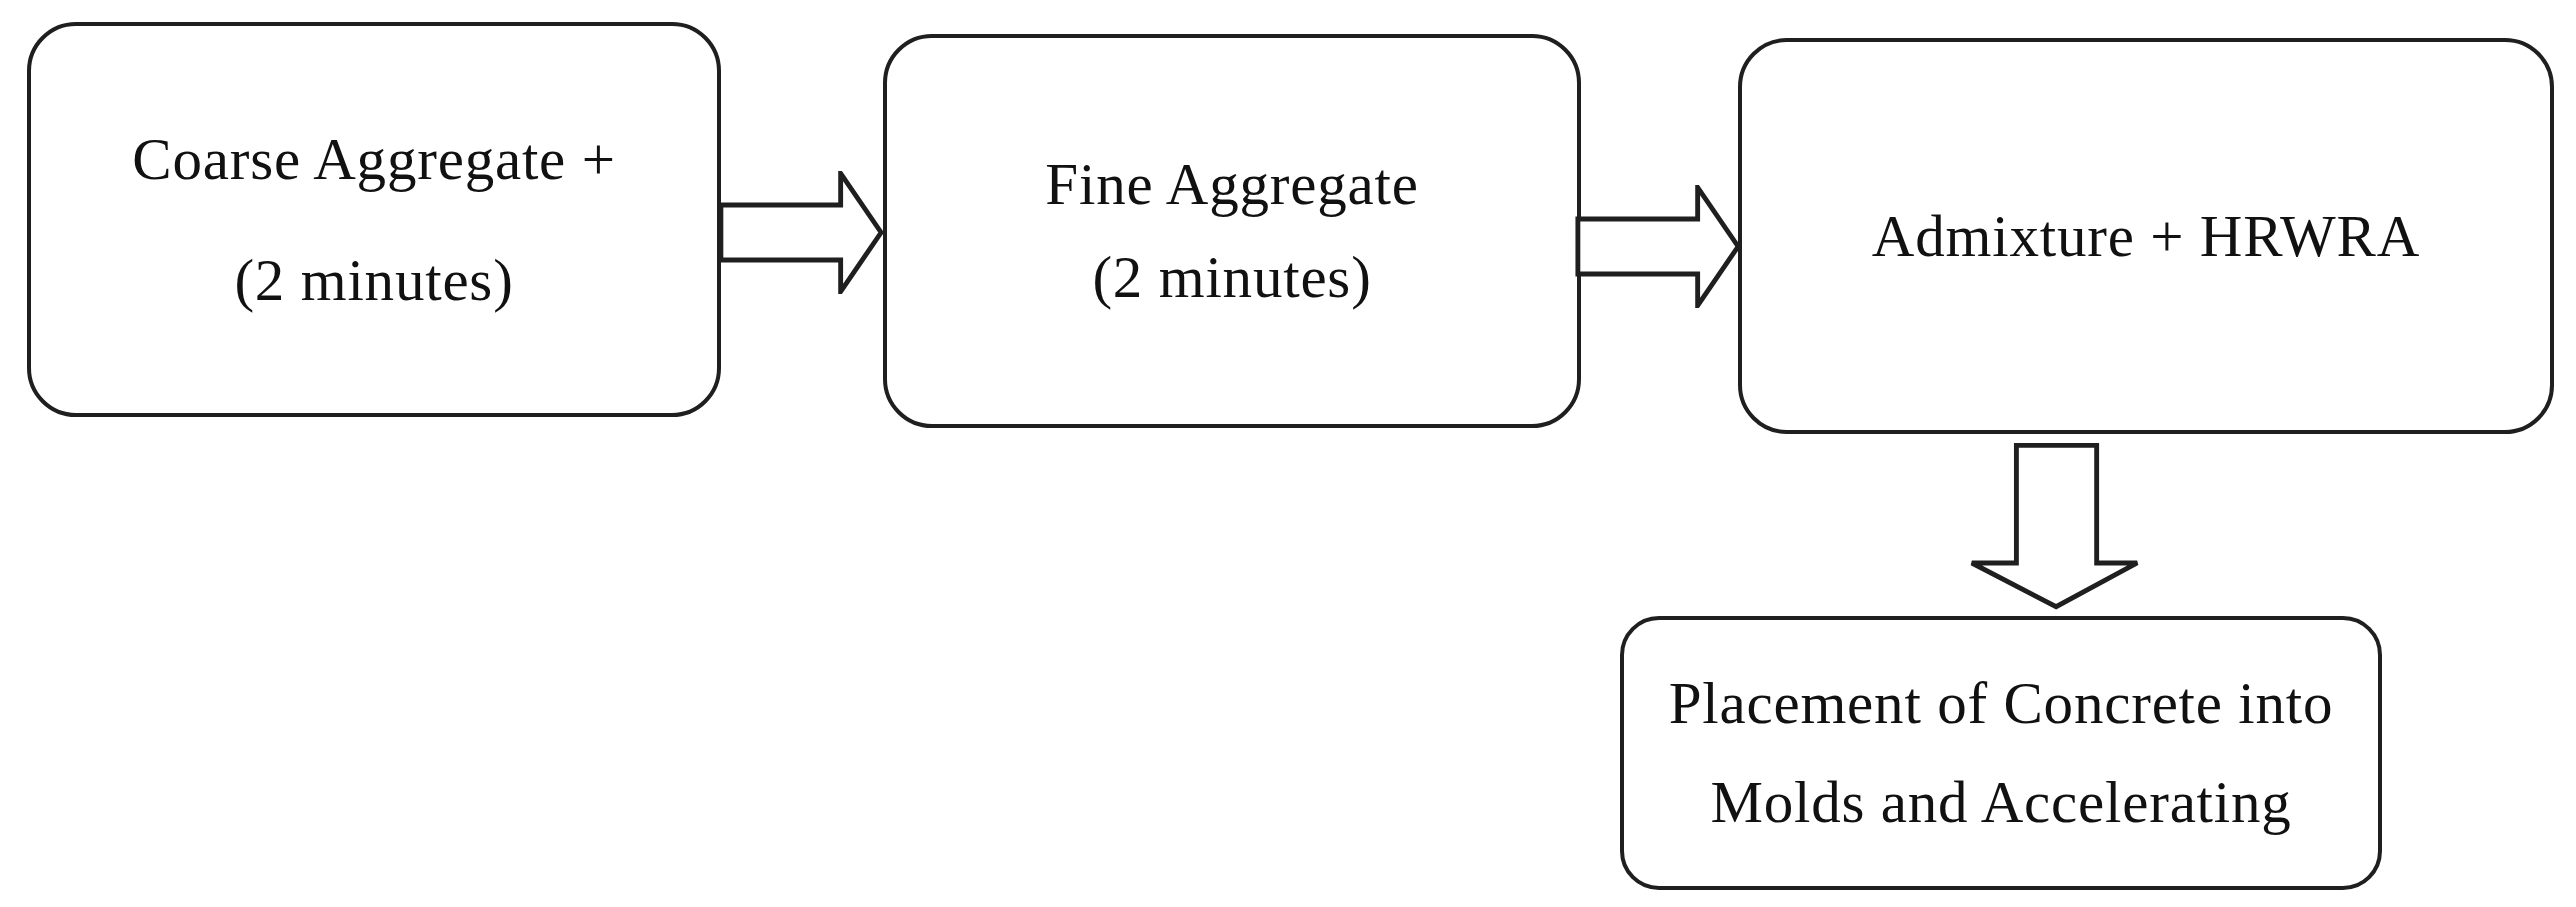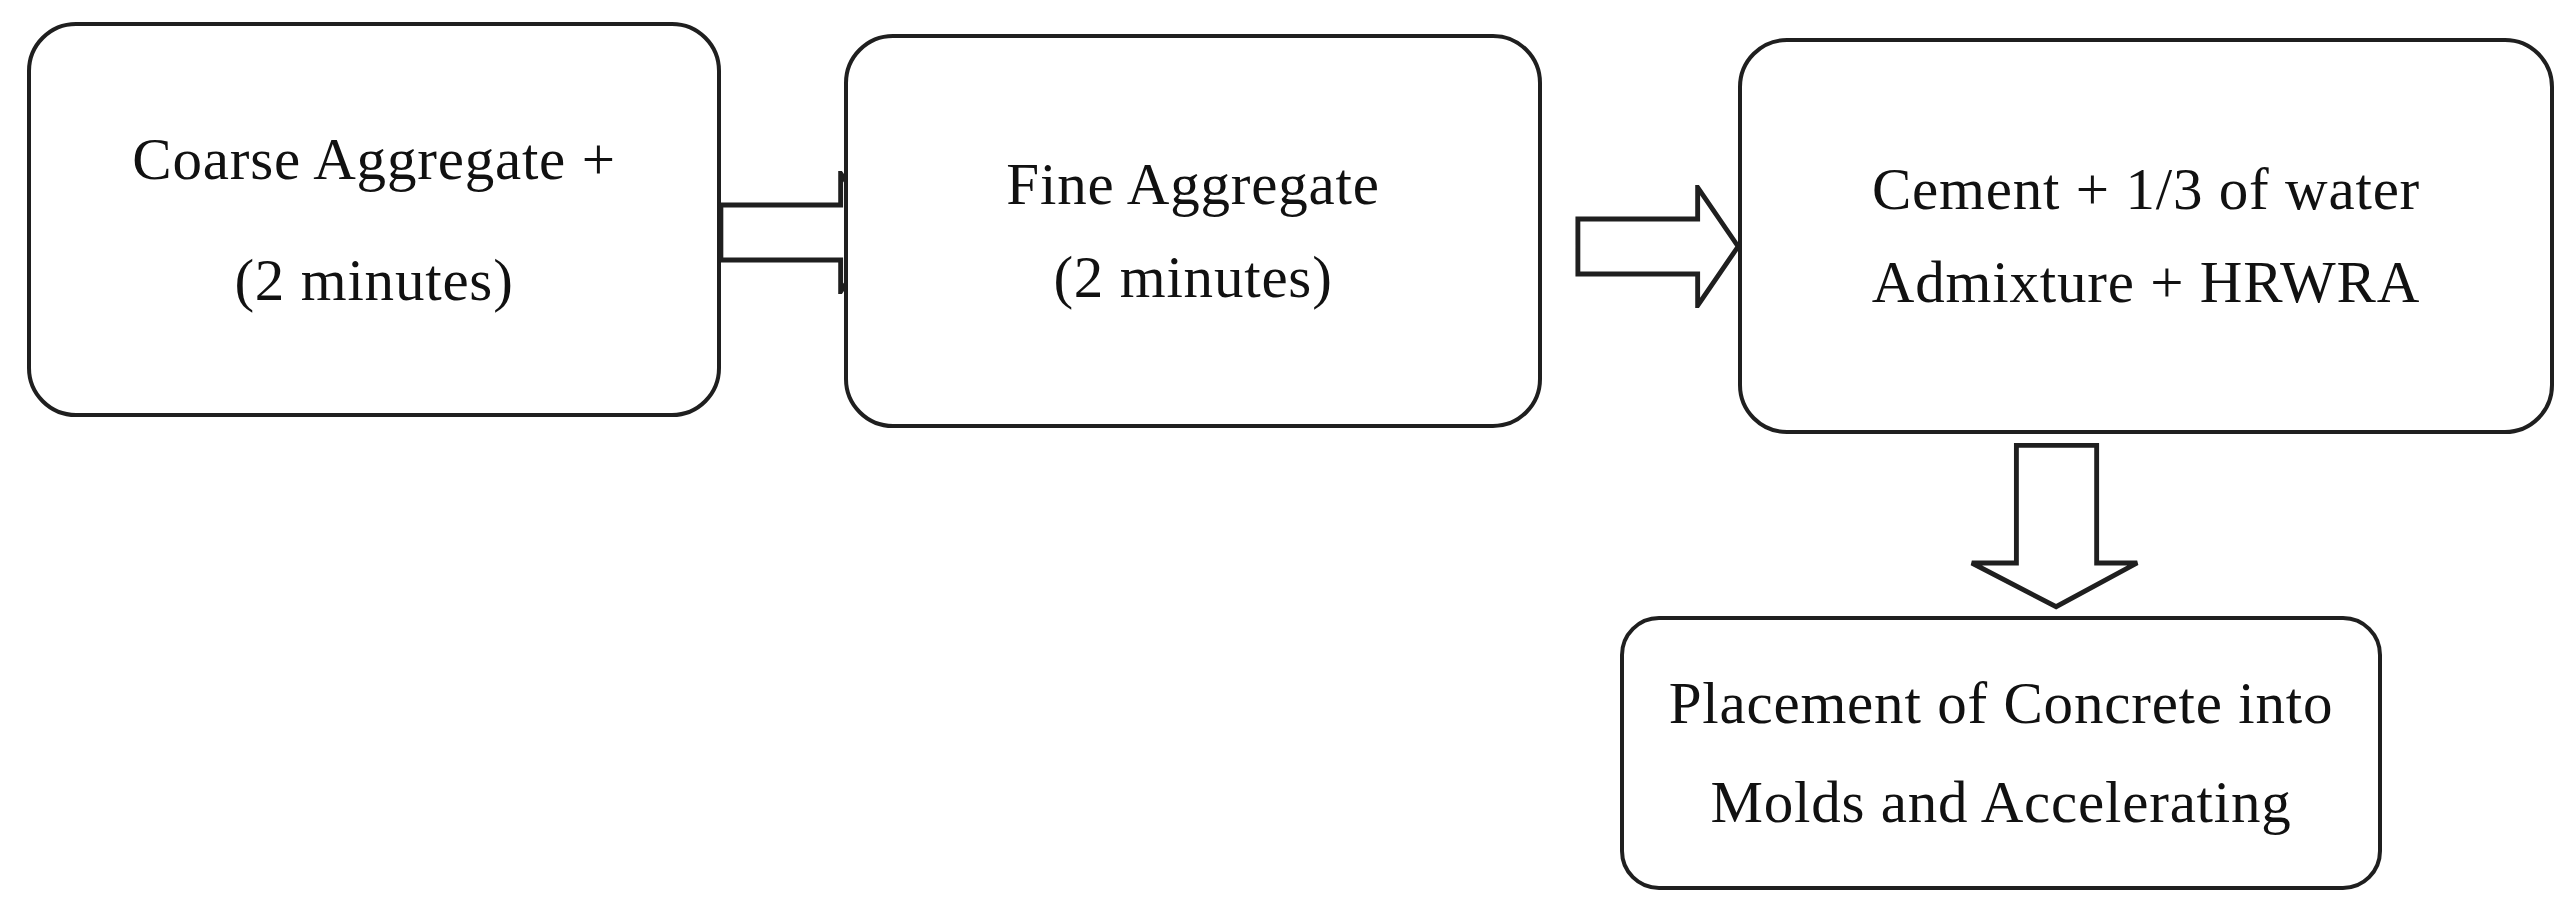--- a/index.html
+++ b/index.html
@@ -26,21 +26,21 @@
     flex-direction: column;
     justify-content: center;
     align-items: center;
     text-align: center;
     font-size: 59px;
     line-height: 93px;
     letter-spacing: 0.8px;
     white-space: nowrap;
   }
   #box-1 { left: 27px;   top: 22px;  width: 694px;  height: 395px; gap: 28px; }
-  #box-2 { left: 844px; top: 34px;  width: 698px;  height: 394px; }
+  #box-2 { left: 883px; top: 34px;  width: 698px;  height: 394px; }
   #box-3 { left: 1738px; top: 38px;  width: 816px; height: 396px; }
   #box-4 { left: 1620px; top: 616px; width: 762px; height: 274px;
            border-radius: 39px; line-height: 99px; }
   .arrow {
     position: absolute;
     display: block;
   }
   #arrow-1 { left: 718px;  top: 171px; }
   #arrow-2 { left: 1575px; top: 185px; }
   #arrow-3 { left: 1969px; top: 443px; }
@@ -68,21 +68,20 @@
   <div class="flow-box" id="box-2">
     <div class="line">Fine Aggregate</div>
     <div class="line">(2 minutes)</div>
   </div>
 
   <svg class="arrow" id="arrow-2" width="166" height="123" viewBox="0 0 204 152" xmlns="http://www.w3.org/2000/svg">
     <polygon points="3,42 151,42 151,3 201,76 151,149 151,110 3,110"></polygon>
   </svg>
 
   <div class="flow-box" id="box-3">
-    <div class="line">Cement + 1/3 of water</div>
     <div class="line">Admixture + HRWRA</div>
   </div>
 
   <svg class="arrow" id="arrow-3" width="171" height="167" viewBox="0 0 210 206" xmlns="http://www.w3.org/2000/svg">
     <polygon points="58,3 157,3 157,148 207,148 107,202 3,148 58,148"></polygon>
   </svg>
 
   <div class="flow-box" id="box-4">
     <div class="line">Placement of Concrete into</div>
     <div class="line">Molds and Accelerating</div>

